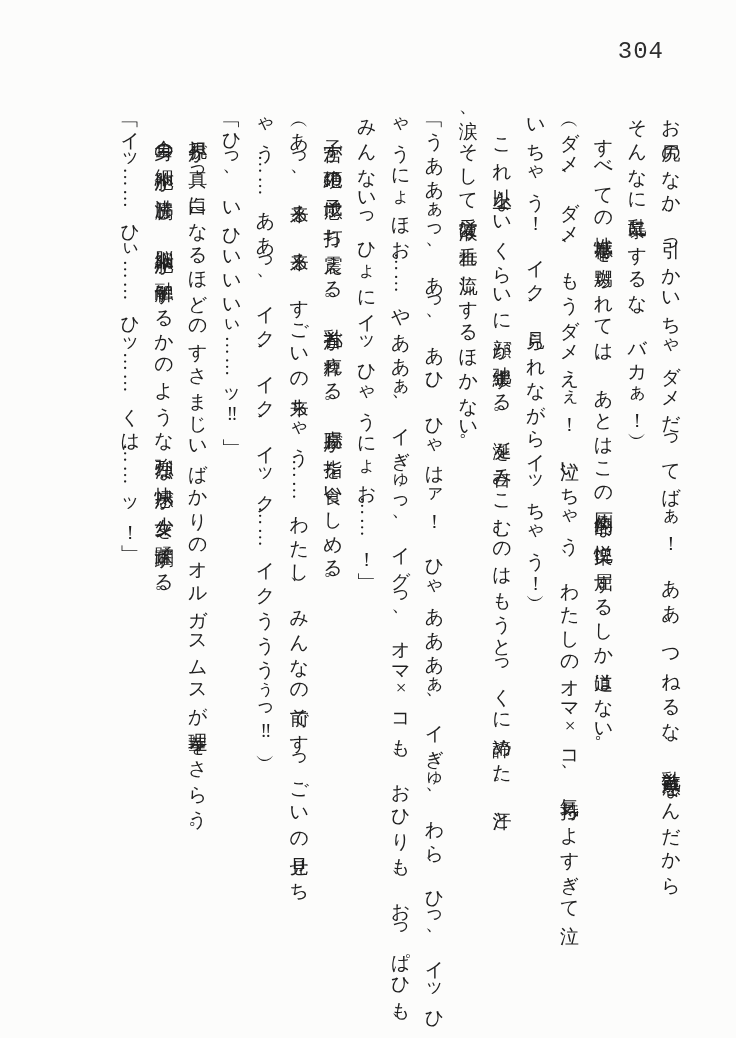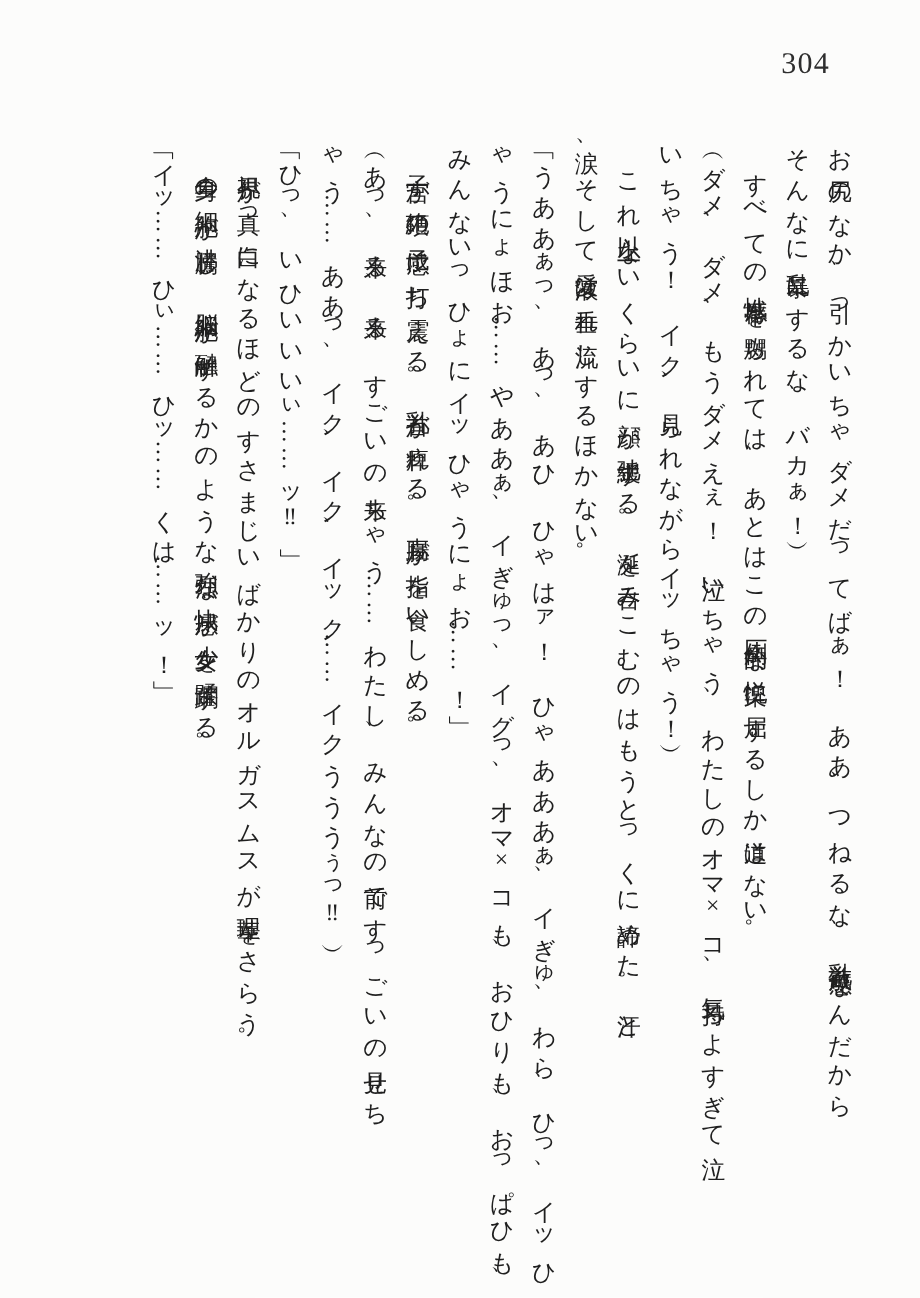--- a/index.html
+++ b/index.html
@@ -17,21 +17,21 @@
     width: 736px; height: 1038px;
     background: var(--bg);
     overflow: hidden;
   }
   .pagenum {
     position: absolute;
     top: 38px; right: 72px;
     font-size: 24px;
     color: var(--pagenum);
     letter-spacing: 1px;
-    font-family: Liberation Serif, serif;
+    font-family: Liberation Mono, monospace;
   }
   .text-block {
     position: absolute;
     top: 106px; right: 48px;
     height: 872px;
     writing-mode: vertical-rl;
     text-orientation: mixed;
     color: var(--text);
     font-size: 19px;
   }

